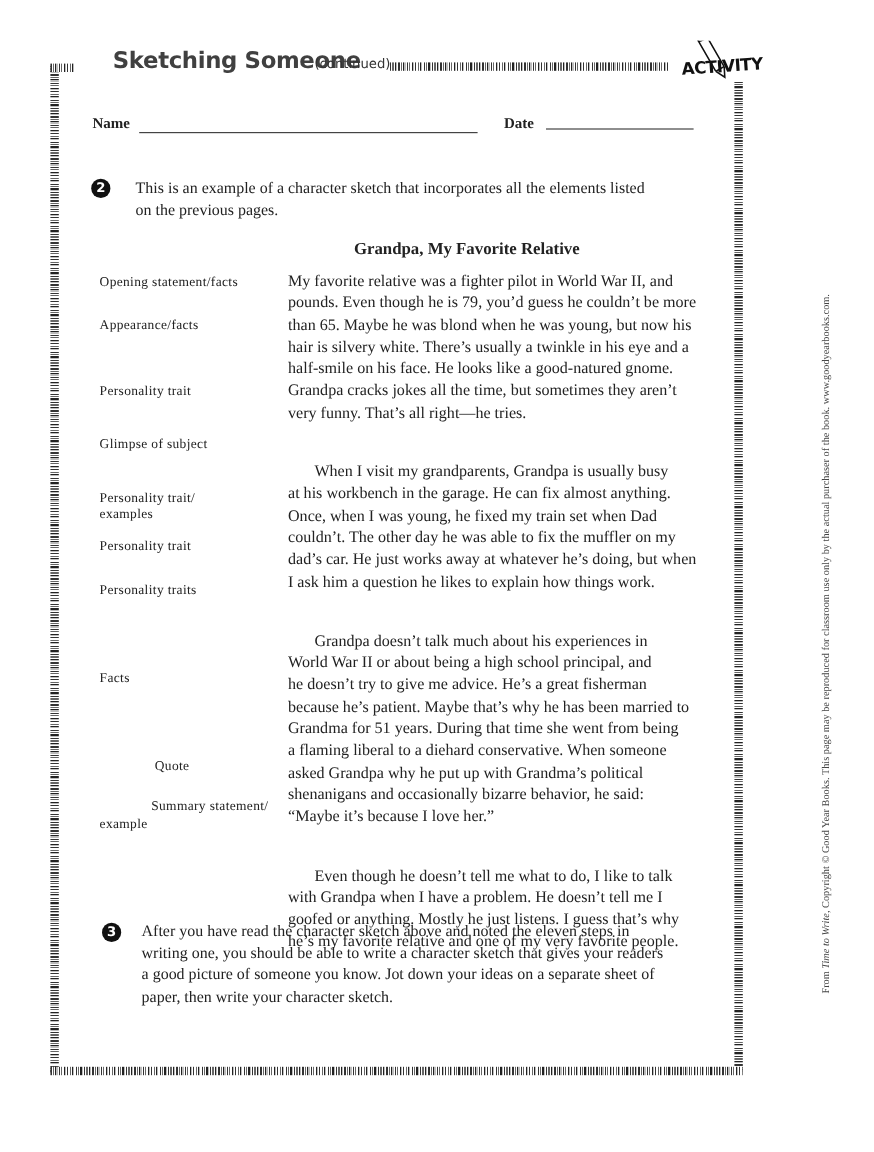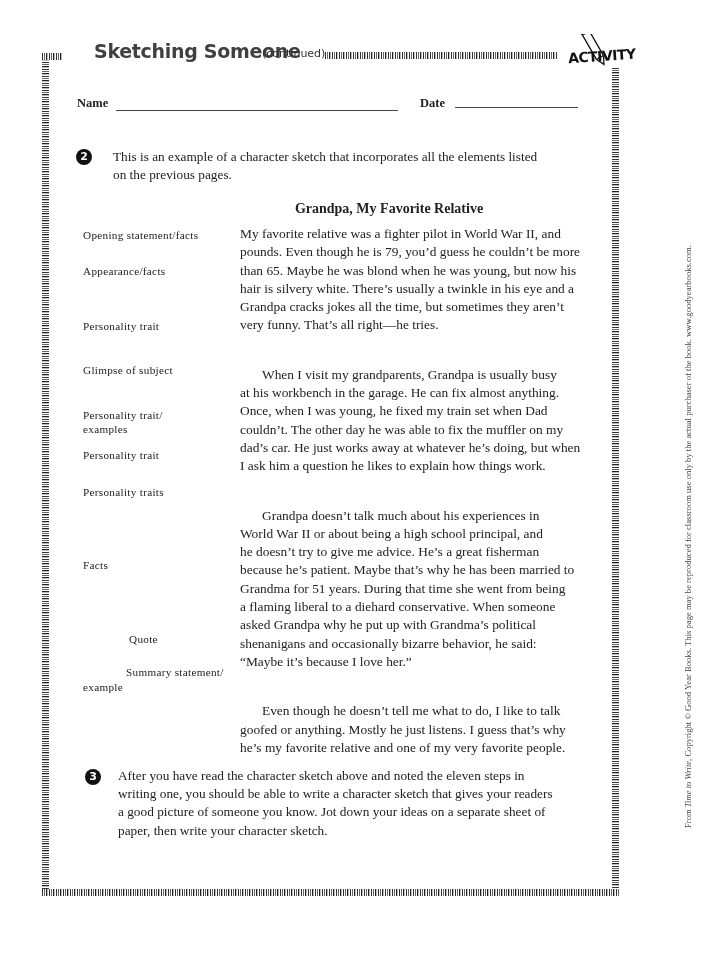--- a/index.html
+++ b/index.html
@@ -93,38 +93,40 @@
     <div class="label" style="top: 558px;">Facts</div>
     <div class="label" style="top: 632px; margin-left: 46px;">Quote</div>
     <div class="label" style="top: 665px; margin-left: 43px;">Summary statement/</div>
     <div class="label" style="top: 680px;">example</div>
   </div>
 <div class="body-lines" id="body-lines">
     <div class="body-line">My favorite relative was a fighter pilot in World War II, and</div>
     <div class="body-line">pounds. Even though he is 79, you’d guess he couldn’t be more</div>
     <div class="body-line">than 65. Maybe he was blond when he was young, but now his</div>
     <div class="body-line">hair is silvery white. There’s usually a twinkle in his eye and a</div>
+    <div class="body-line">half-smile on his face. He looks like a good-natured gnome.</div>
     <div class="body-line">Grandpa cracks jokes all the time, but sometimes they aren’t</div>
     <div class="body-line">very funny. That’s all right—he tries.</div>
     <div class="body-line indent">When I visit my grandparents, Grandpa is usually busy</div>
     <div class="body-line">at his workbench in the garage. He can fix almost anything.</div>
     <div class="body-line">Once, when I was young, he fixed my train set when Dad</div>
     <div class="body-line">couldn’t. The other day he was able to fix the muffler on my</div>
     <div class="body-line">dad’s car. He just works away at whatever he’s doing, but when</div>
     <div class="body-line">I ask him a question he likes to explain how things work.</div>
     <div class="body-line indent">Grandpa doesn’t talk much about his experiences in</div>
     <div class="body-line">World War II or about being a high school principal, and</div>
     <div class="body-line">he doesn’t try to give me advice. He’s a great fisherman</div>
     <div class="body-line">because he’s patient. Maybe that’s why he has been married to</div>
     <div class="body-line">Grandma for 51 years. During that time she went from being</div>
     <div class="body-line">a flaming liberal to a diehard conservative. When someone</div>
     <div class="body-line">asked Grandpa why he put up with Grandma’s political</div>
     <div class="body-line">shenanigans and occasionally bizarre behavior, he said:</div>
     <div class="body-line">“Maybe it’s because I love her.”</div>
     <div class="body-line indent">Even though he doesn’t tell me what to do, I like to talk</div>
+    <div class="body-line">with Grandpa when I have a problem. He doesn’t tell me I</div>
     <div class="body-line">goofed or anything. Mostly he just listens. I guess that’s why</div>
     <div class="body-line">he’s my favorite relative and one of my very favorite people.</div>
   </div>
 
 <div class="step-num" style="left:85px;top:769px;">3</div>
 <div class="closing-text">After you have read the character sketch above and noted the eleven steps in writing one, you should be able to write a character sketch that gives your readers a good picture of someone you know. Jot down your ideas on a separate sheet of paper, then write your character sketch.</div>
 
 <div class="copyright">
   <span>From </span><i>Time to Write</i><span>, Copyright © Good Year Books. This page may be reproduced for classroom use only by the actual purchaser of the book. www.goodyearbooks.com.</span>
 </div>

